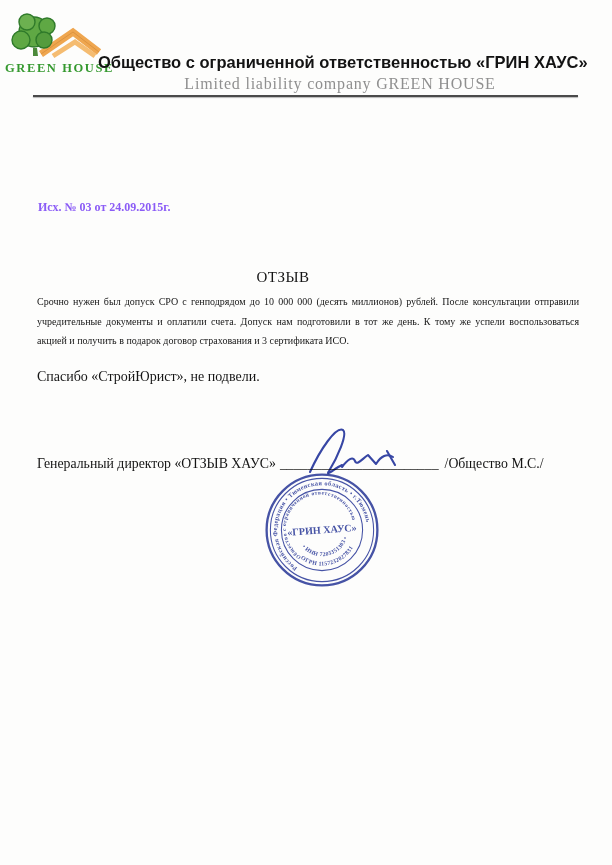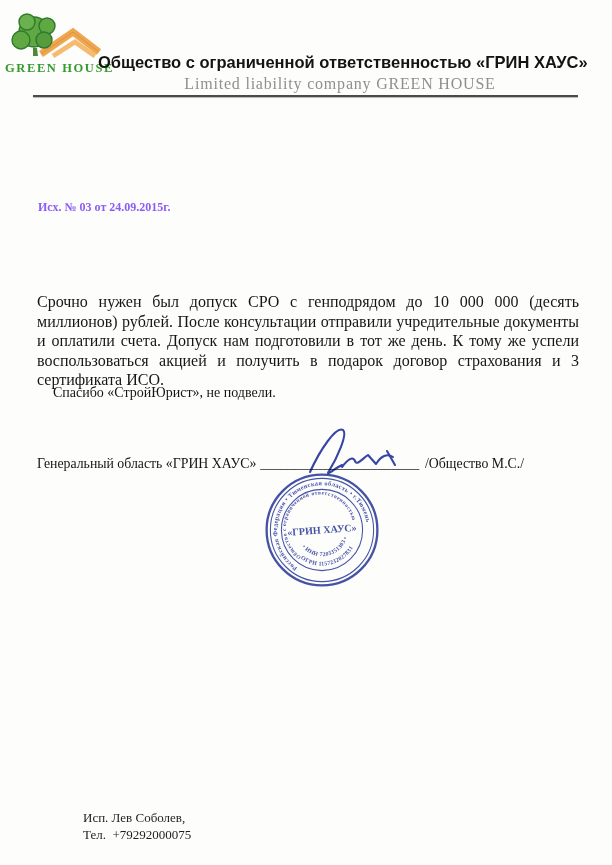--- a/index.html
+++ b/index.html
@@ -30,22 +30,22 @@
   }
   
   .ref-row{position:absolute;left:38px;top:200px;width:540px;display:flex;
     justify-content:space-between;align-items:baseline;}
   .ref-out{font-weight:bold;font-size:12px;color:#8b5cf6;}
   .ref-to{font-size:15.5px;color:#111;}
   
   .review-title{position:absolute;left:36px;top:269px;width:494px;text-align:center;
     font-size:15px;letter-spacing:.5px;color:#141414;}
   .review-body{position:absolute;left:37px;top:292px;width:542px;margin:0;
-    font-size:16px;line-height:19.6px;text-align:justify;color:#161616;}
-  .review-thanks{position:absolute;left:37px;top:369px;margin:16px;font-size:14px;color:#161616;}
+    font-size:10px;line-height:19.6px;text-align:justify;color:#161616;}
+  .review-thanks{position:absolute;left:37px;top:369px;margin:0;font-size:14px;color:#161616;}
   
   .sig-row{position:absolute;left:37px;top:456px;font-size:13.8px;color:#141414;white-space:nowrap;}
   .sig-row .us{letter-spacing:0;color:#222;margin:0 6px 0 4px;}
   
   .sig-ink{position:absolute;left:292px;top:420px;mix-blend-mode:multiply;z-index:4;}
   .stamp{position:absolute;left:264px;top:472px;mix-blend-mode:multiply;opacity:.88;z-index:3;}
   .stamp text{font-family:"Liberation Serif",serif;}
   
   .footer{position:absolute;left:83px;top:810px;font-size:13px;line-height:16.5px;color:#1e1e1e;}
 </style>
@@ -78,25 +78,26 @@
   <div class="header-text">
     <div class="company-ru">Общество с ограниченной ответственностью «ГРИН ХАУС»</div>
     <div class="company-en">Limited liability company GREEN HOUSE</div>
   </div>
   <div class="rule"></div>
 
   <div class="ref-row">
     <span class="ref-out">Исх. № 03 от 24.09.2015г.</span>
   </div>
 
+  <div class="review-title">ОТЗЫВ</div>
   <p class="review-body">Срочно нужен был допуск СРО с генподрядом до 10&nbsp;000&nbsp;000 (десять миллионов) рублей. После консультации отправили учредительные документы и оплатили счета. Допуск нам подготовили в тот же день. К тому же успели воспользоваться акцией и получить в подарок договор страхования и 3 сертификата ИСО.</p>
   <p class="review-thanks">Спасибо «СтройЮрист», не подвели.</p>
 
   <div class="sig-row">
-    <span>Генеральный область «ГРИН ХАУС»</span><span class="us">_______________________</span><span>/Общество М.С./</span>
+    <span>Генеральный директор «ОТЗЫВ ХАУС»</span><span class="us">_______________________</span><span>/Общество М.С./</span>
   </div>
 
   <svg class="sig-ink" width="120" height="62" viewBox="0 0 120 62">
     <g fill="none" stroke="#26379f" stroke-width="2.1" stroke-linecap="round" stroke-linejoin="round" opacity=".92">
       <path d="M 18,52 C 28,30 44,6 51,10 C 56,14 45,38 37,51 C 33,57 42,49 50,45"></path>
       <path d="M 50,47 C 56,39 61,36 63,41 C 65,46 70,39 76,35 L 84,44 C 89,36 95,33 101,37"></path>
       <path d="M 95,31 L 103,45"></path>
     </g>
   </svg>
 
@@ -122,18 +123,14 @@
       <text font-size="6" font-weight="700" letter-spacing="0.3" text-anchor="middle">
         <textPath href="#st-inn" startOffset="50%">• ИНН 7203351303 •</textPath>
       </text>
       <text font-size="6" font-weight="700" letter-spacing="0.3" text-anchor="middle">
         <textPath href="#st-ogrn" startOffset="50%">ОГРН 1157232027831</textPath>
       </text>
     </g>
     <text x="60" y="63.5" transform="rotate(-4 60 60)" text-anchor="middle" font-size="10.5" font-weight="bold" fill="#2c3b9b">«ГРИН ХАУС»</text>
   </svg>
 
-  <div class="footer">
-    <div>Исп. Лев Соболев,</div>
-    <div>Тел.&nbsp; +79292000075</div>
-  </div>
 
 </div>
 
 </body></html>

